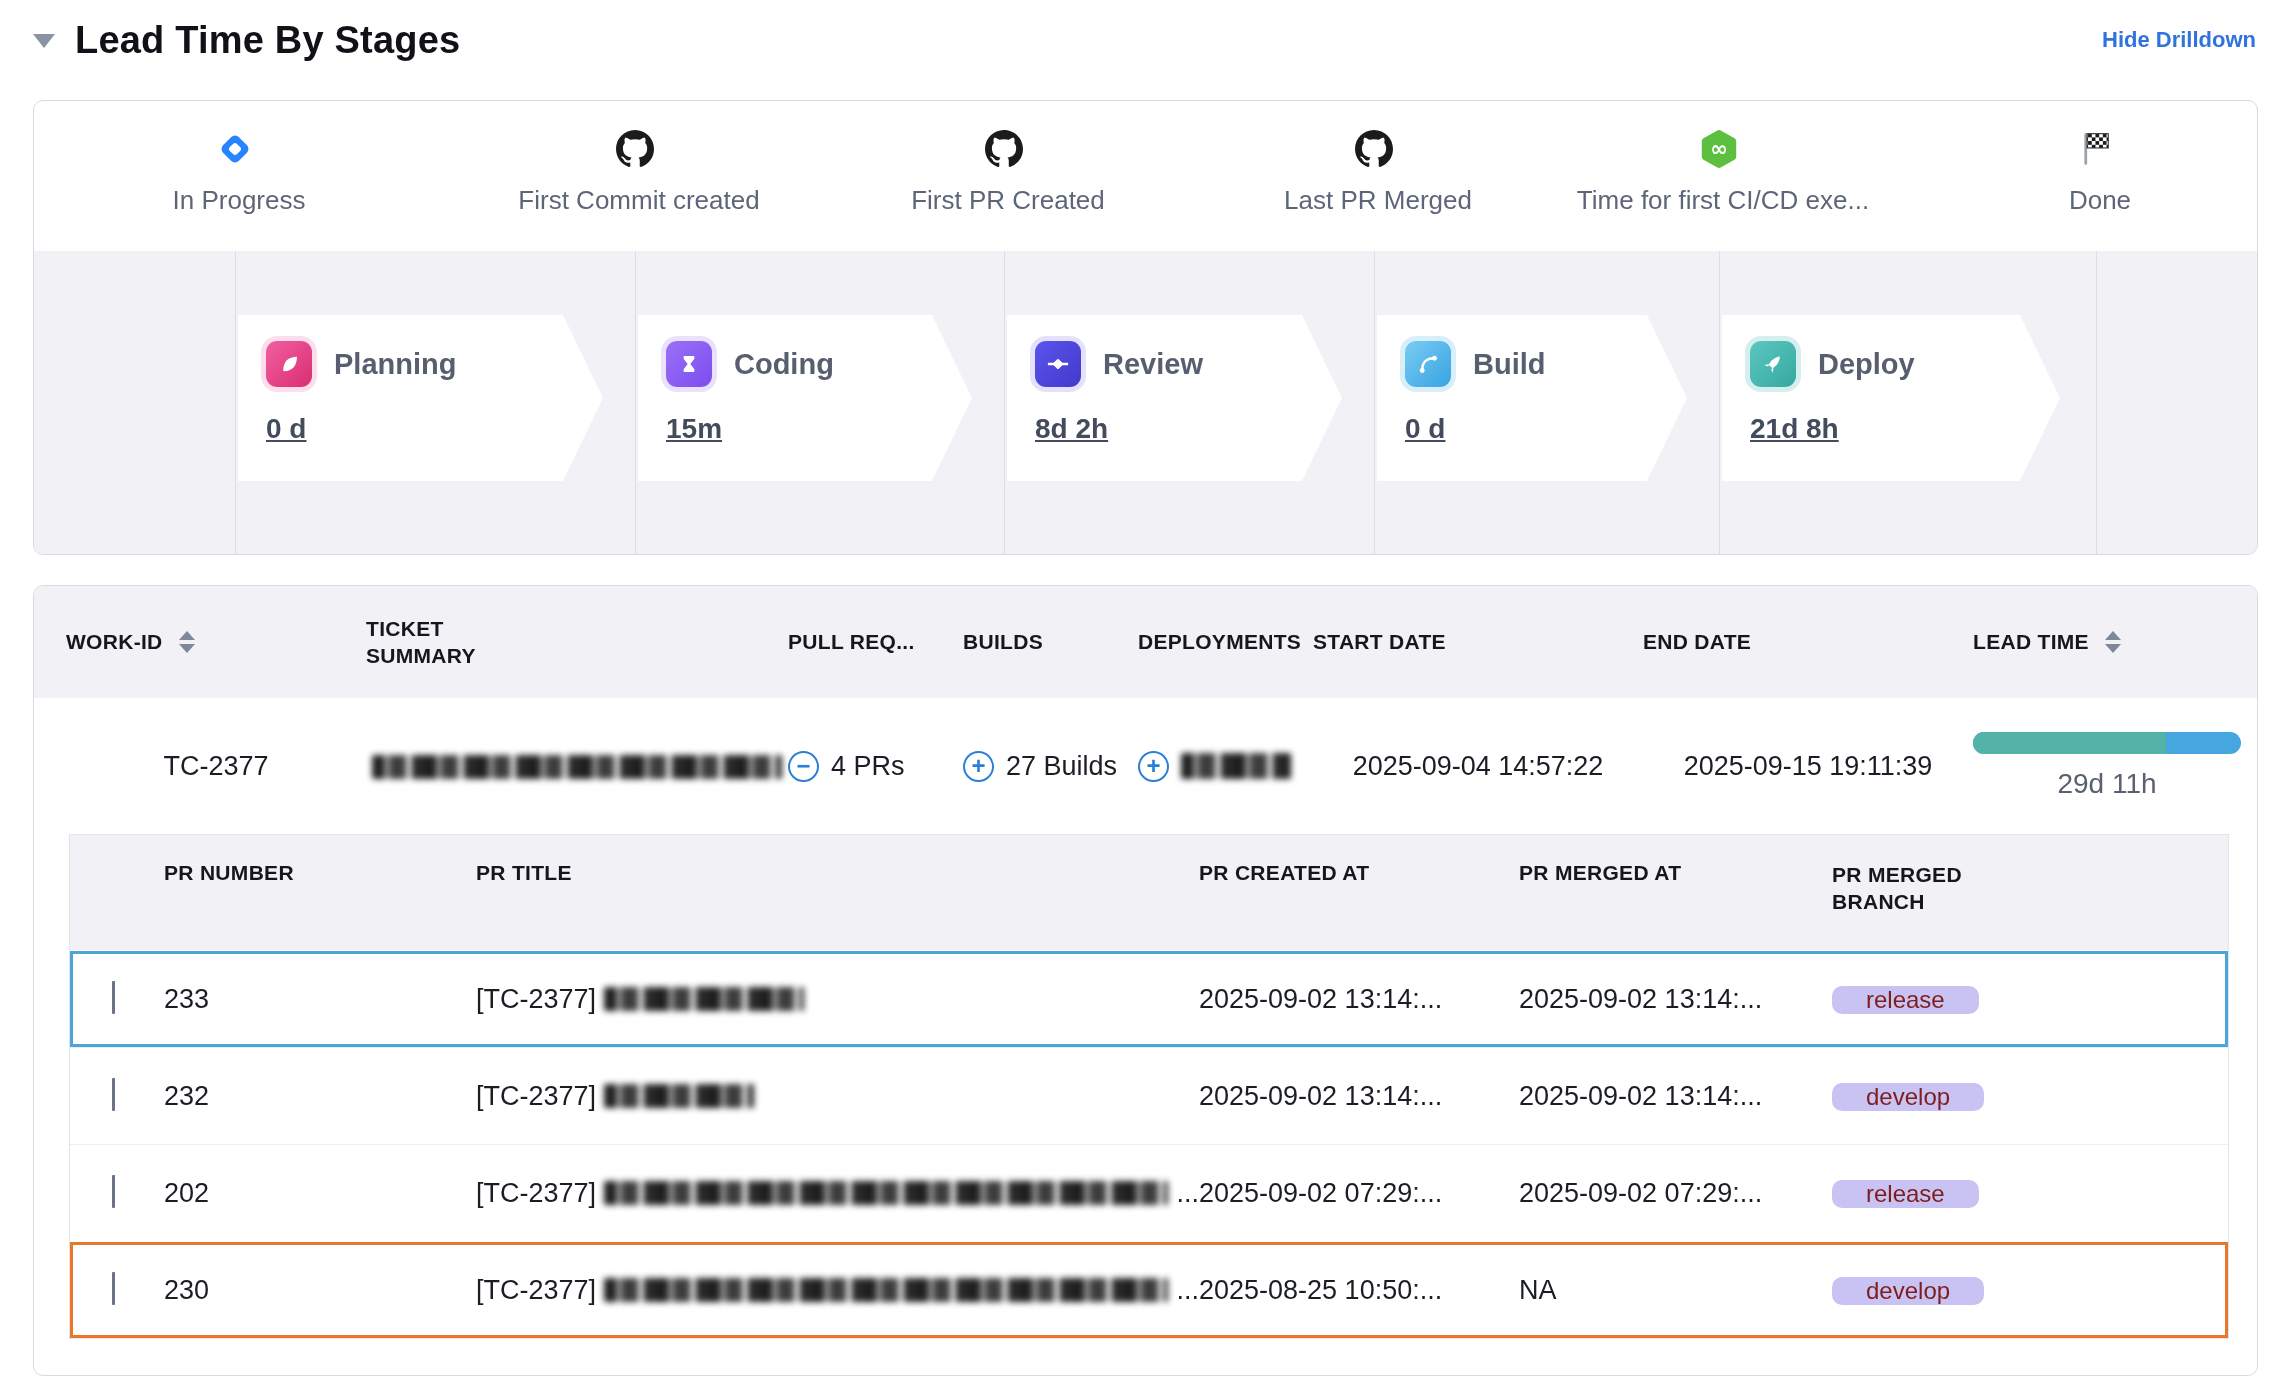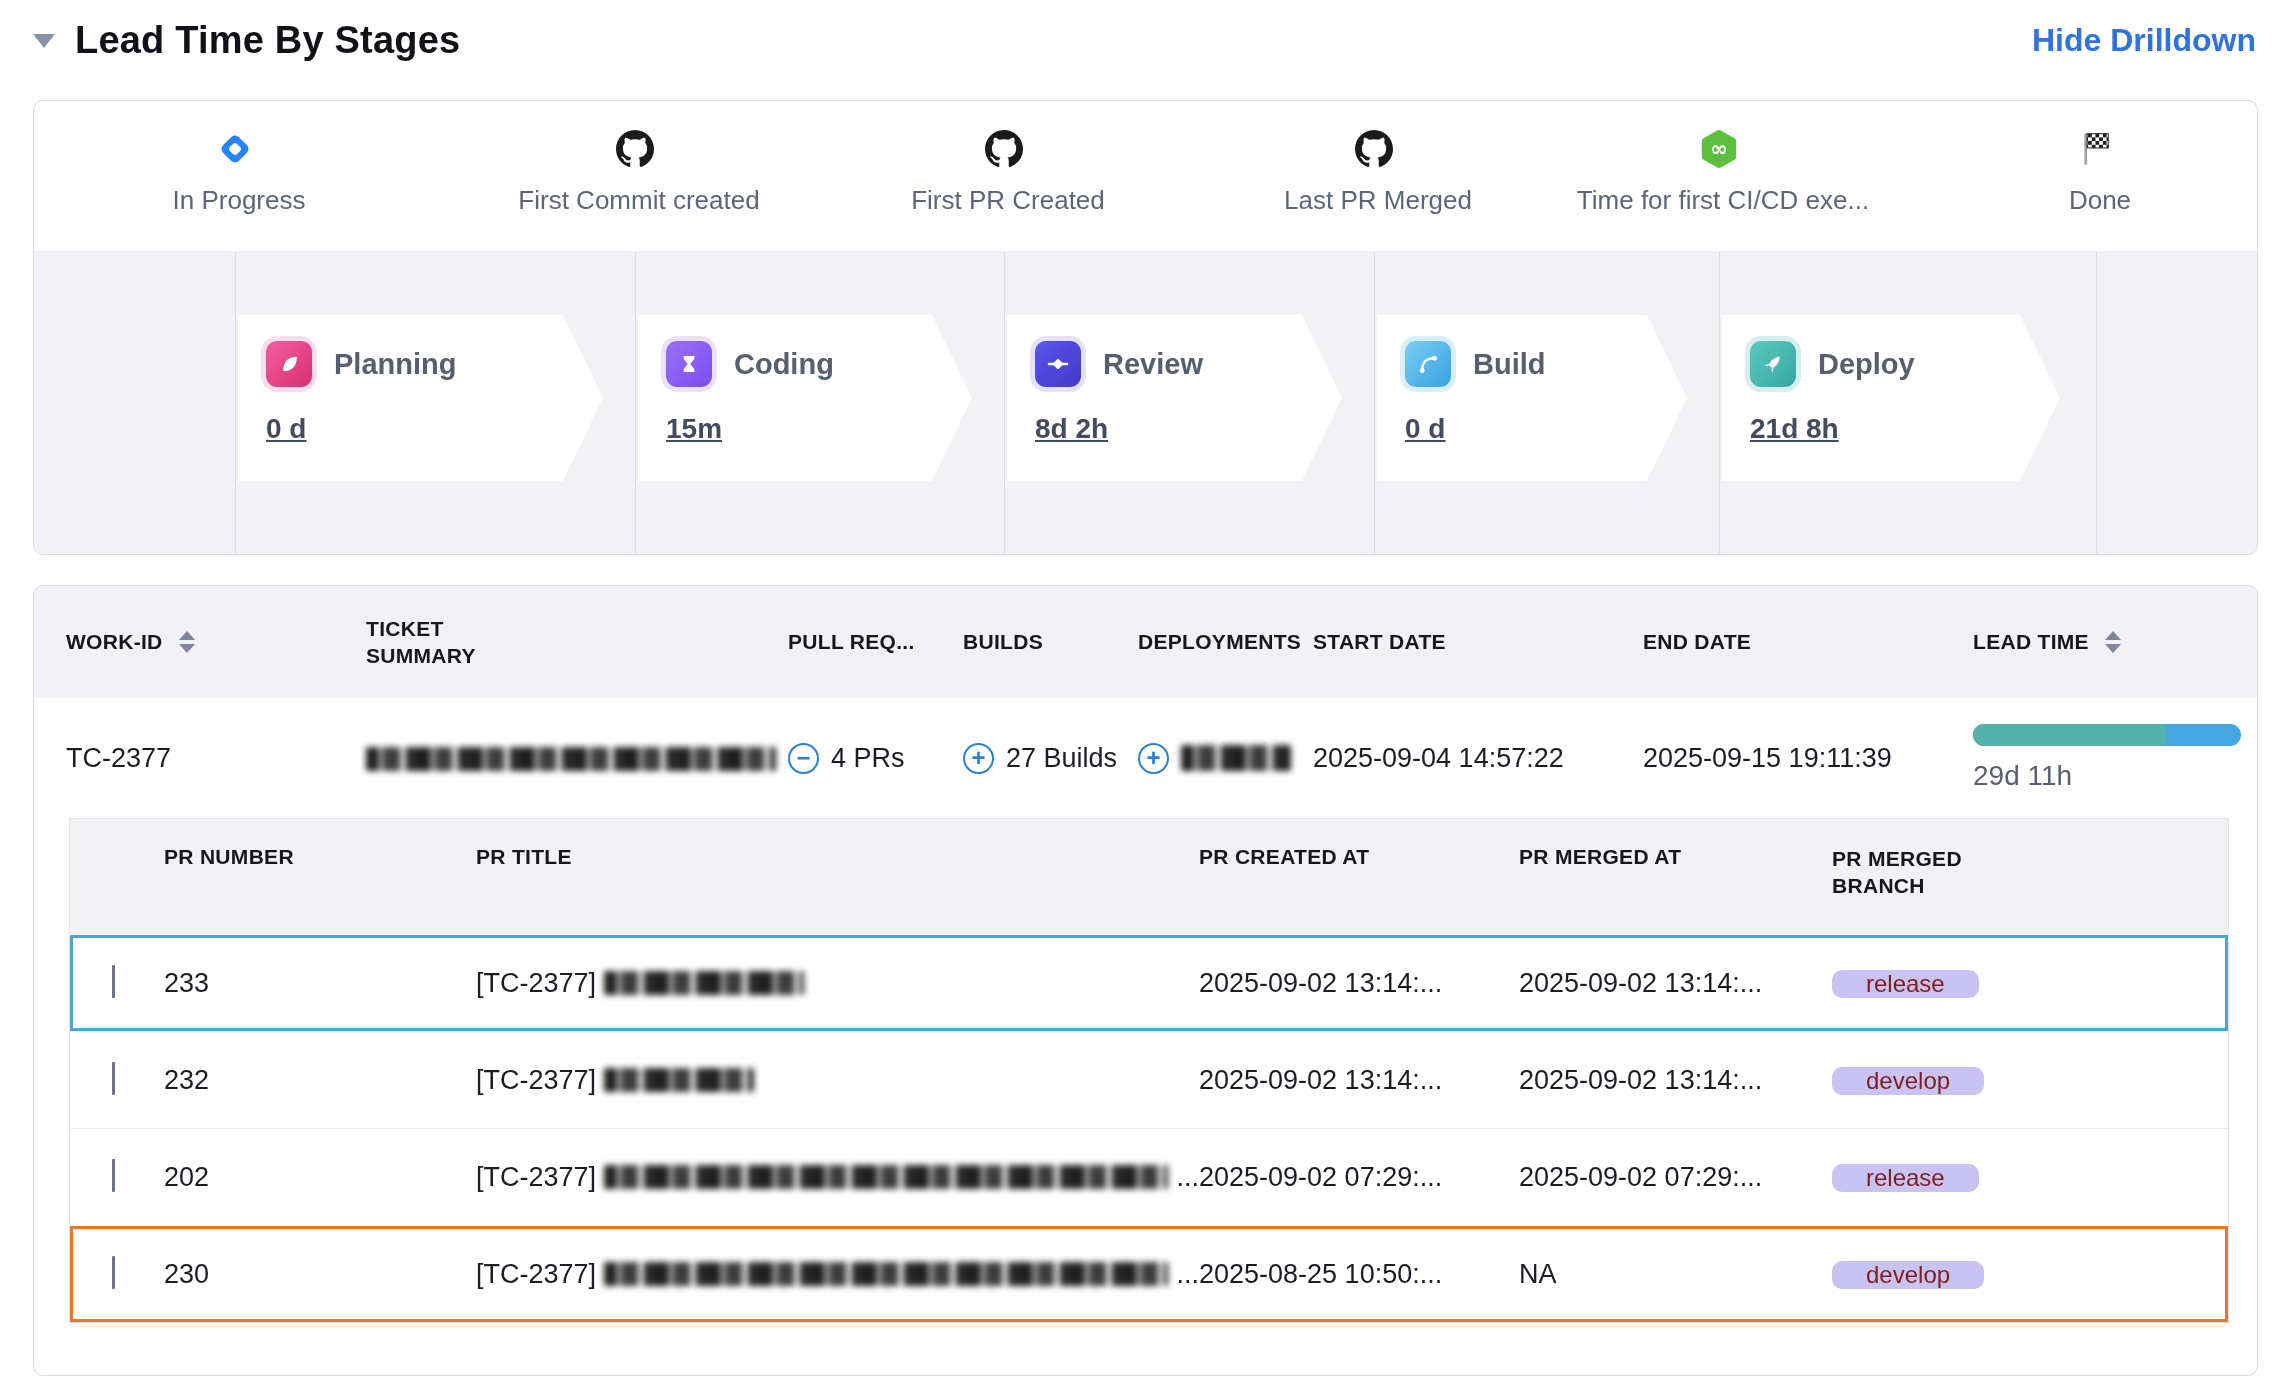--- a/index.html
+++ b/index.html
@@ -9,21 +9,21 @@
   .page { position:relative; width:2291px; height:1376px; padding:0 33px; }
 
   
   .page-header { display:flex; align-items:center; justify-content:space-between;
                  padding:18px 2px 0 0; height:62px; }
   .title-group { display:flex; align-items:center; gap:20px; }
   .collapse-tri { width:0; height:0; border-left:11px solid transparent;
                   border-right:11px solid transparent; border-top:14px solid #8a93a5;
                   cursor:pointer; margin-top:2px; }
   .page-title { font-size:38px; font-weight:800; color:#101218; letter-spacing:.2px; }
-  .hide-link { font-size:32px; font-weight:700; color:#3173dd; cursor:pointer; text-decoration:none; }
+  .hide-link { font-size:22px; font-weight:700; color:#3173dd; cursor:pointer; text-decoration:none; }
 
   
   .stages-panel { position:relative; margin-top:38px; height:455px;
                   border:1.5px solid #d8dae2; border-radius:10px; background:#fff; overflow:hidden; }
   .milestones { position:relative; height:150px; }
   .milestone { position:absolute; top:28px; transform:translateX(-50%);
                display:flex; flex-direction:column; align-items:center; gap:16px; width:420px; }
   .milestone .ms-label { font-size:26px; color:#5d6679; white-space:nowrap;margin-left:8px; }
   .ms-icon { height:40px; display:flex; align-items:center; justify-content:center; }
 
@@ -52,21 +52,21 @@
               align-items:center; padding-left:32px; }
   .work-header { height:112px; background:#f1f1f6; }
   .th { font-size:21px; font-weight:800; color:#15171d; letter-spacing:.3px;
         display:flex; align-items:center; }
   .th.wrap span.th-text { width:175px; line-height:1.3; }
   .sort { display:inline-flex; flex-direction:column; gap:4px; margin-left:16px; cursor:pointer; }
   .sort i { width:0; height:0; border-left:8px solid transparent; border-right:8px solid transparent; }
   .sort .up { border-bottom:9px solid #7e879b; }
   .sort .down { border-top:9px solid #7e879b; }
 
-  .work-row { height:120px; font-size:27px; color:#1a1d24; }
+  .work-row { height:136px; font-size:27px; color:#1a1d24;text-align:center; }
   .iconcell { display:flex; align-items:center; gap:12px; }
   .circle-btn { width:31px; height:31px; border:2.5px solid #2b7fd6; border-radius:50%;
                 color:#2b7fd6; font-size:24px; font-weight:700; display:flex; align-items:center;
                 justify-content:center; line-height:1; cursor:pointer; flex:0 0 auto; }
   .leadcell { padding-right:40px; }
   .lead-bar { width:268px; height:22px; border-radius:11px; background:#46a6e0; overflow:hidden; display:flex; }
   .lead-bar .teal { height:100%; background:#53b3a9; }
   .lead-text { margin-top:14px; font-size:28px; color:#596070; }
 
   

